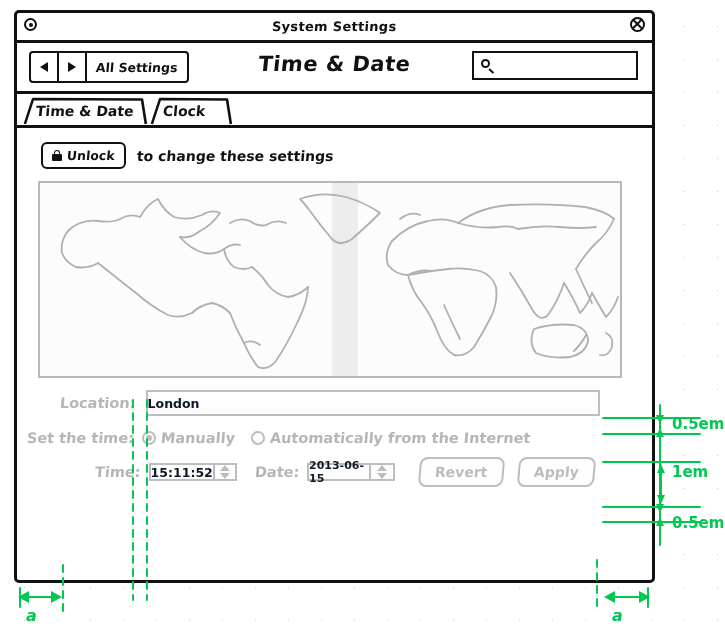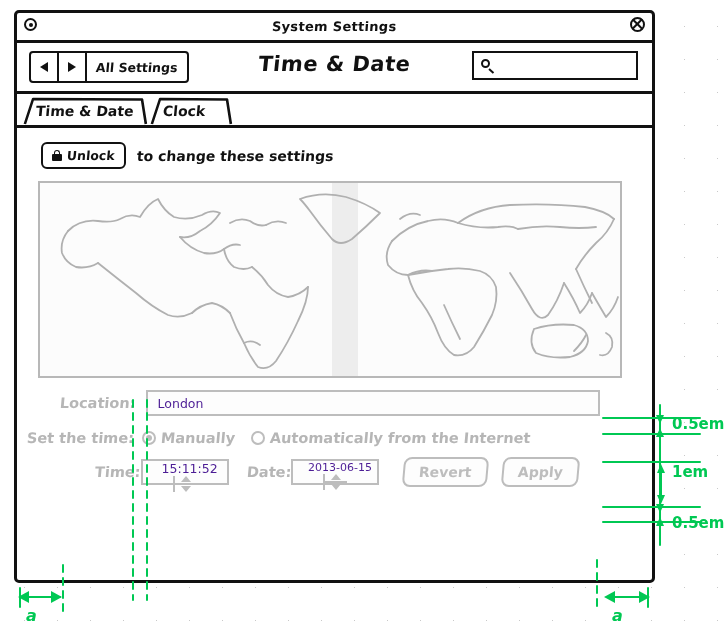--- a/index.html
+++ b/index.html
@@ -134,34 +134,34 @@
   
   .form{position:absolute;left:0;top:262px;width:100%;}
   .row{position:relative;display:flex;align-items:center;}
   .lbl{
     font-size:14.5px;font-weight:bold;color:#b6b6b6;transform:skewX(-5deg);
   }
   .field{
     border:2px solid #bdbdbd;background:#fdfdfd;box-sizing:border-box;
     display:flex;align-items:center;
   }
-  .field .txt{font-size:12.5px;color:#4c1d95;padding-left:10px;}
+  .field .txt{font-size:12.5px;color:#0f172a;padding-left:0;font-weight:bold;}
   .loc-row{padding-left:43px;}
   .loc-field{margin-left:10px;width:454px;height:26px;}
 
   .time-row{padding-left:10px;margin-top:14px;}
   .radio{
     width:14px;height:14px;border-radius:50%;border:2px solid #bdbdbd;
     box-sizing:border-box;display:flex;align-items:center;justify-content:center;
     margin:0 5px 0 8px;
   }
   .radio.on::after{content:"";width:6px;height:6px;border-radius:50%;background:#bdbdbd;}
 
   .val-row{padding-left:78px;margin-top:11px;}
-  .spinfield{height:26px;width:88px;flex-direction:column;}
+  .spinfield{height:18px;width:88px;margin-left:8px;}
   .spinfield .txt{flex:1;}
   .spin{
     width:22px;height:100%;border-left:2px solid #bdbdbd;
     display:flex;flex-direction:column;align-items:center;justify-content:center;gap:1px;
   }
   .sp-up{width:0;height:0;border-left:5px solid transparent;border-right:5px solid transparent;border-bottom:6px solid #bdbdbd;}
   .sp-dn{width:0;height:0;border-left:5px solid transparent;border-right:5px solid transparent;border-top:6px solid #bdbdbd;}
   .spin-div{width:100%;height:2px;background:#bdbdbd;}
   .btn{
     height:26px;padding:0 14px;border:2px solid #bdbdbd;border-radius:8px;background:#fdfdfd;

